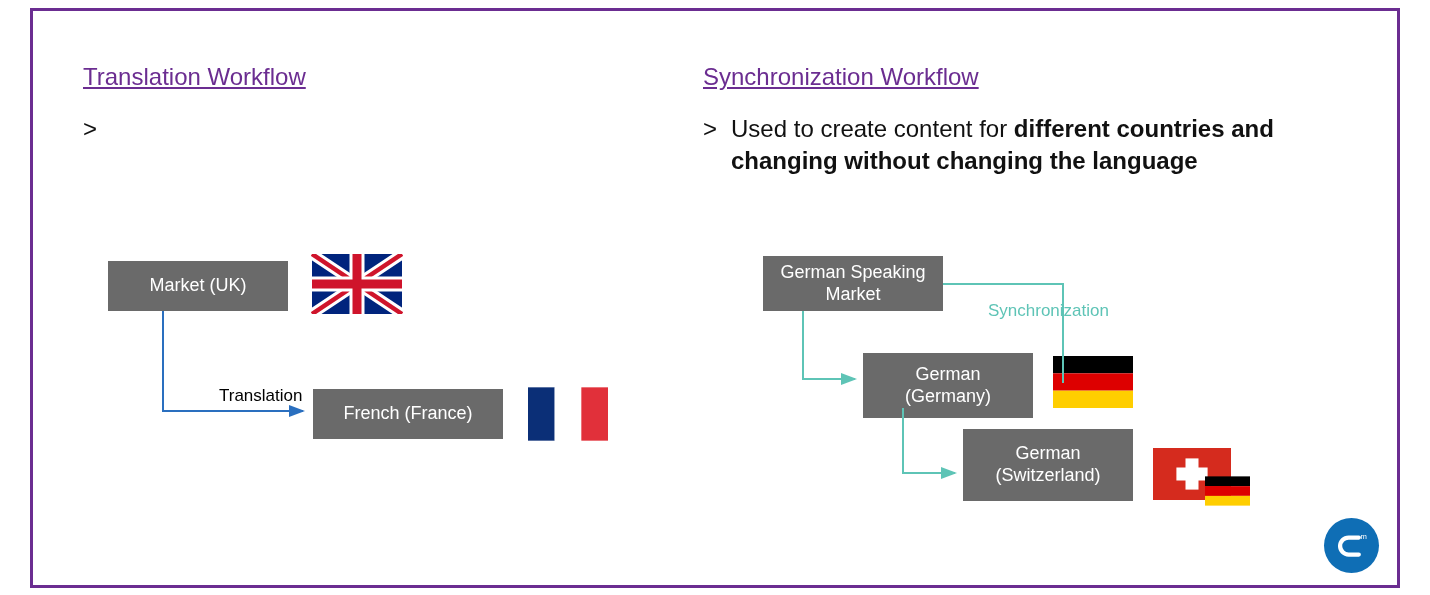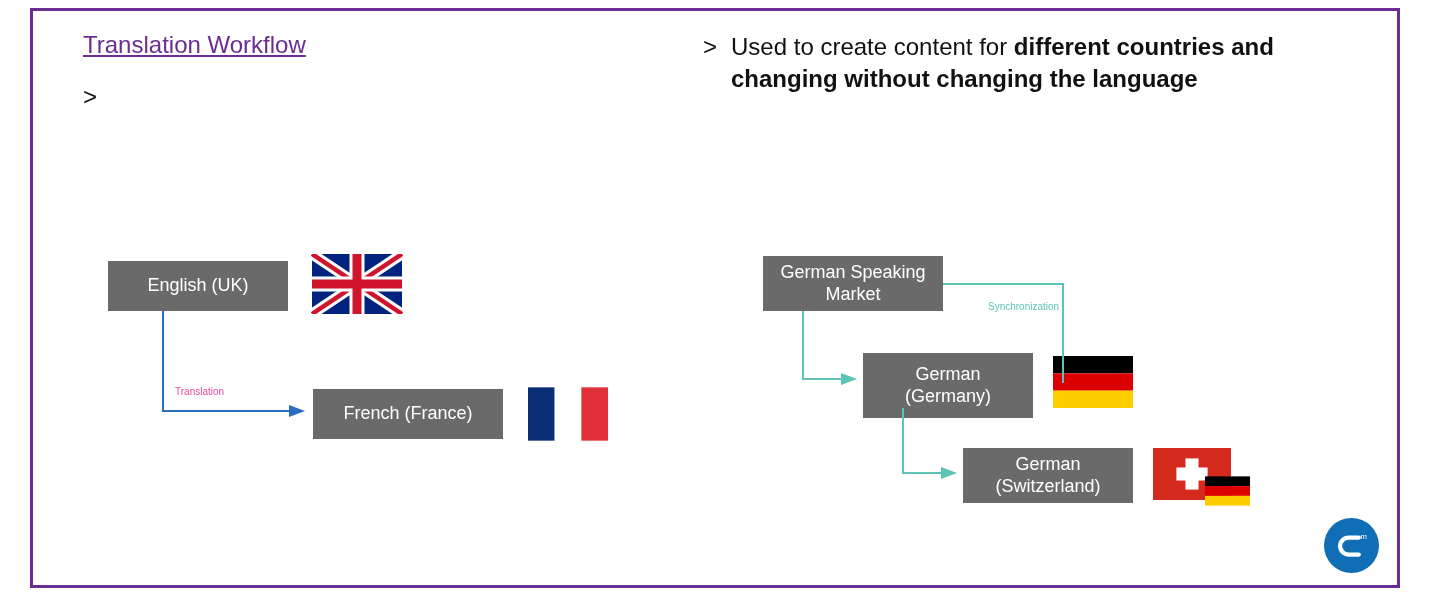--- a/index.html
+++ b/index.html
@@ -1,48 +1,48 @@
 <!DOCTYPE html>
 <html><head>
 <meta charset="utf-8">
 <style>
   *{box-sizing:border-box;margin:0;padding:0;}
   body{font-family:"Segoe UI",Arial,sans-serif;background:#fff;width:1430px;height:595px;position:relative;}
   .frame{position:absolute;top:8px;left:30px;width:1370px;height:580px;border:3px solid #6b2d91;background:#fff;}
   .col{position:absolute;top:20px;}
   .left{left:50px;width:580px;}
   .right{left:670px;width:640px;}
-  .heading{color:#6b2d91;font-size:24px;font-weight:400;text-decoration:underline;margin-bottom:22px;}
+  .heading{color:#6b2d91;font-size:24px;font-weight:400;text-decoration:underline;margin-bottom:22px;margin-top:32px;}
   .bullet{display:flex;font-size:24px;color:#111;line-height:1.35;}
   .chev{font-weight:400;margin-right:14px;}
   .bullet .txt{font-weight:400;}
   .bullet .txt b{font-weight:700;}
   .node{position:absolute;background:#6a6a6a;color:#fff;display:flex;align-items:center;justify-content:center;text-align:center;font-size:18px;padding:6px 10px;line-height:1.2;}
   .flag{position:absolute;}
   .flag svg{display:block;}
-  .arrow-label{position:absolute;font-size:10px;text-align:right;}
-  .blue{color:#ec4899;}
+  .arrow-label{position:absolute;font-size:17px;text-align:right;}
+  .blue{color:#000000;margin-left:44px;}
   .teal{color:#5ec4b6;}
   .logo{position:absolute;right:18px;bottom:12px;width:55px;height:55px;border-radius:50%;background:#0f6eb5;display:flex;align-items:center;justify-content:center;}
   .logo svg{display:block;}
   svg.connector{position:absolute;overflow:visible;}
 </style>
 </head>
 <body>
 
 <div class="frame">
 
   <div class="col left">
     <div class="heading">Translation Workflow</div>
     <div class="bullet">
       <span class="chev">&gt;</span>
     </div>
   </div>
 
-  <div class="node" style="left:75px;top:250px;width:180px;height:50px;">English (UK)</div>
+  <div class="node" style="left:75px;top:250px;width:180px;height:50px;">Market (UK)</div>
 
   <div class="flag" style="left:278px;top:243px;">
     <svg width="92" height="60" viewBox="0 0 60 40">
       <rect width="60" height="40" fill="#00247d"></rect>
       <path d="M0,0 L60,40 M60,0 L0,40" stroke="#fff" stroke-width="7"></path>
       <path d="M0,0 L60,40 M60,0 L0,40" stroke="#cf142b" stroke-width="3"></path>
       <rect x="25" width="10" height="40" fill="#fff"></rect>
         <rect y="15" width="60" height="10" fill="#fff"></rect>
       <rect x="27" width="6" height="40" fill="#cf142b"></rect>
         <rect y="17" width="60" height="6" fill="#cf142b"></rect>
@@ -63,20 +63,21 @@
 
   <div class="flag" style="left:495px;top:375px;">
     <svg width="80" height="56" viewBox="0 0 60 40">
       <rect width="20" height="40" x="0" fill="#0b2f77"></rect>
       <rect width="20" height="40" x="20" fill="#fff"></rect>
       <rect width="20" height="40" x="40" fill="#e1303a"></rect>
     </svg>
   </div>
 
   <div class="col right">
+    <div class="heading">Synchronization Workflow</div>
     <div class="bullet">
       <span class="chev">&gt;</span>
       <span class="txt">
         <span>Used to create content for </span><b>different countries and changing without changing the language</b>
       </span>
     </div>
   </div>
 
   <div class="node" style="left:730px;top:245px;width:180px;height:55px;">German Speaking Market</div>
 
@@ -98,21 +99,21 @@
       <rect width="60" height="13" y="0" fill="#000"></rect>
       <rect width="60" height="13" y="13" fill="#dd0000"></rect>
       <rect width="60" height="13" y="26" fill="#ffce00"></rect>
     </svg>
   </div>
 
   <svg class="connector" style="left:870px;top:397px;" width="250" height="80">
     <path d="M160,-87 L160,-25 M0,0 L0,65 L52,65" fill="none" stroke="#5ec4b6" stroke-width="2" marker-end="url(#ah-teal)"></path>
   </svg>
 
-  <div class="node" style="left:930px;top:437px;width:170px;height:55px;">German (Switzerland)</div>
+  <div class="node" style="left:930px;top:418px;width:170px;height:72px;">German (Switzerland)</div>
 
   <div class="flag" style="left:1120px;top:437px;">
     <svg width="78" height="52" viewBox="0 0 60 40">
       <rect width="60" height="40" fill="#d52b1e"></rect>
       <rect x="25" y="8" width="10" height="24" fill="#fff"></rect>
       <rect x="18" y="15" width="24" height="10" fill="#fff"></rect>
     </svg>
   </div>
   <div class="flag" style="left:1172px;top:465px;">
     <svg width="45" height="30" viewBox="0 0 60 39">

